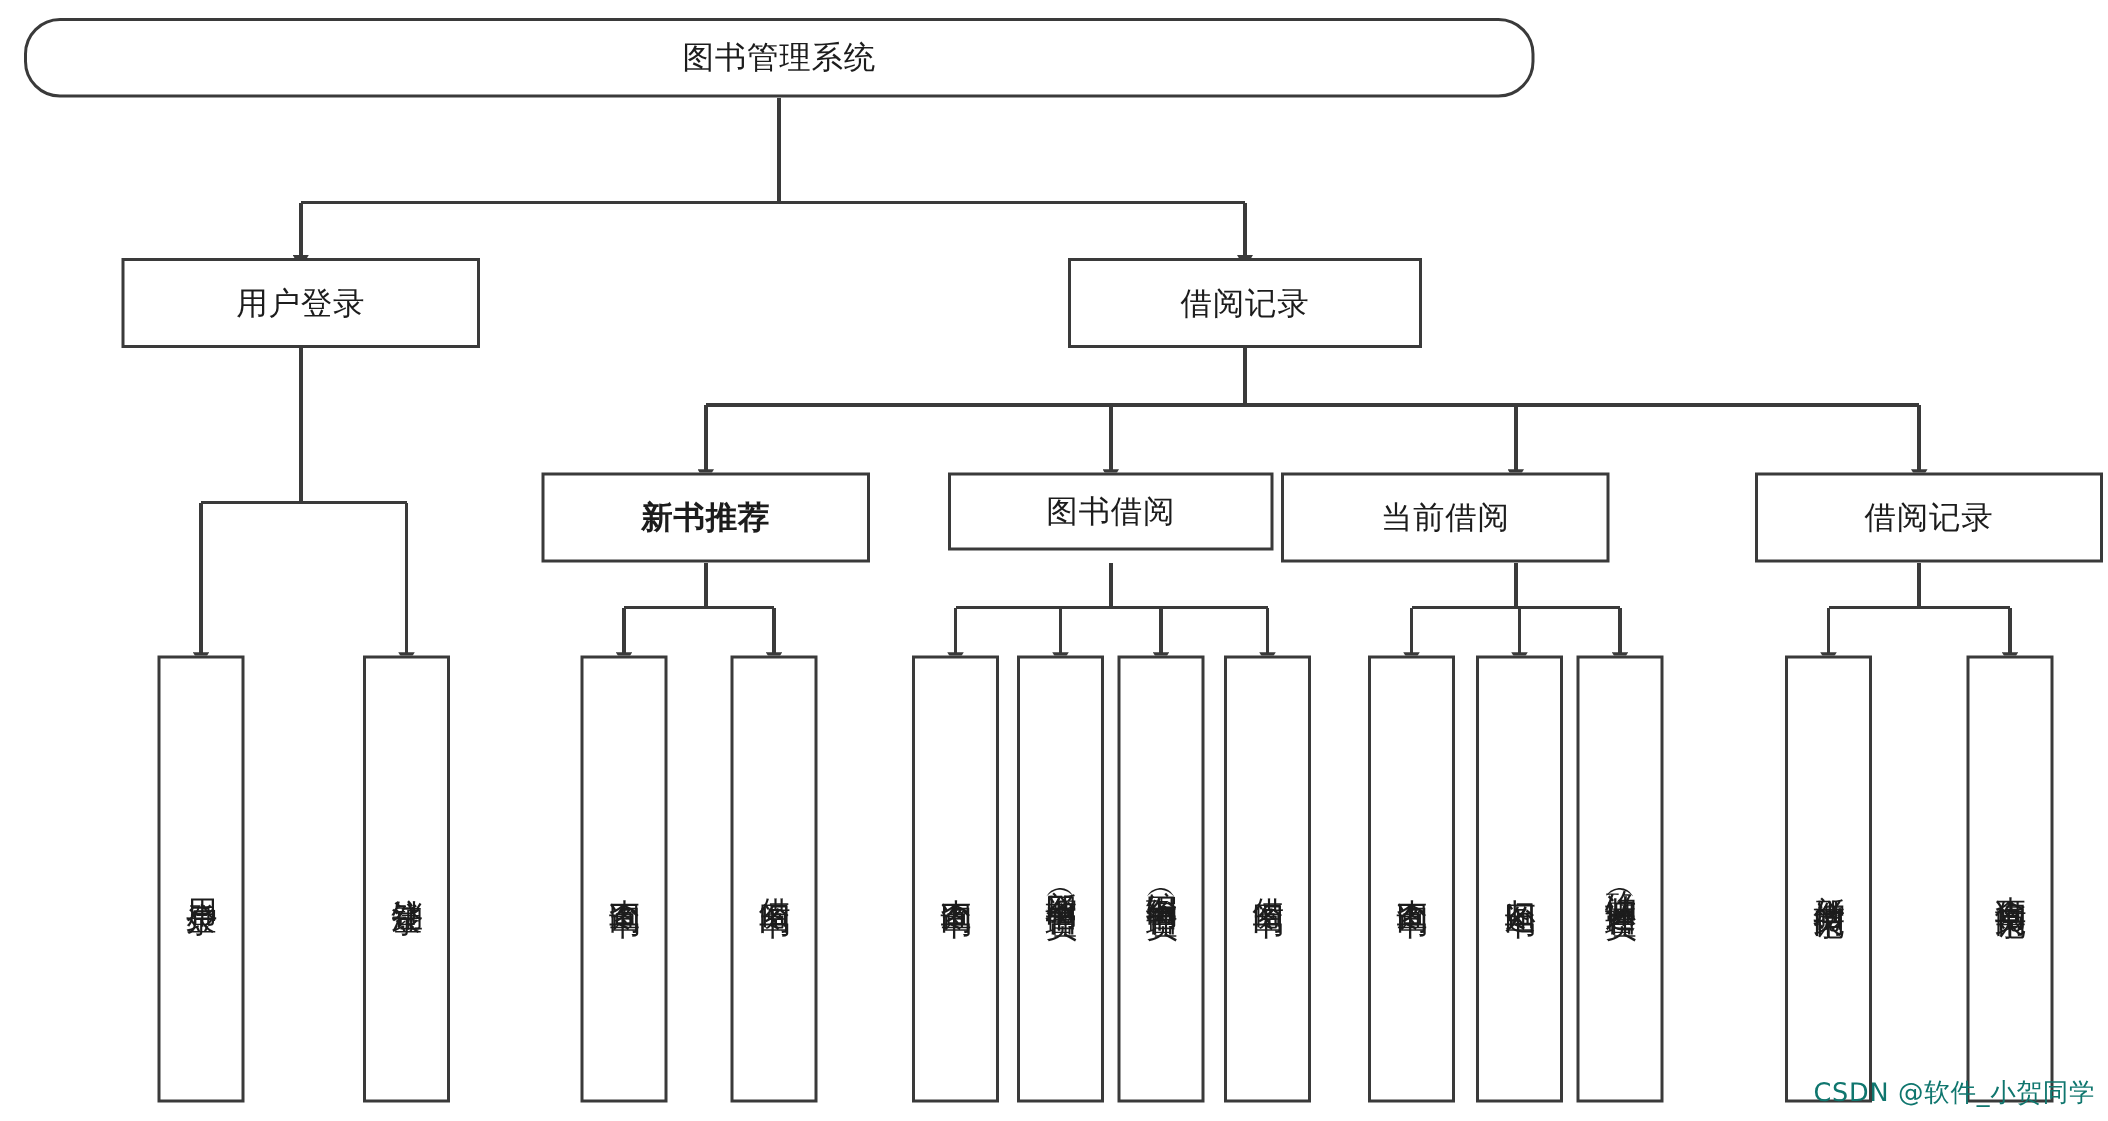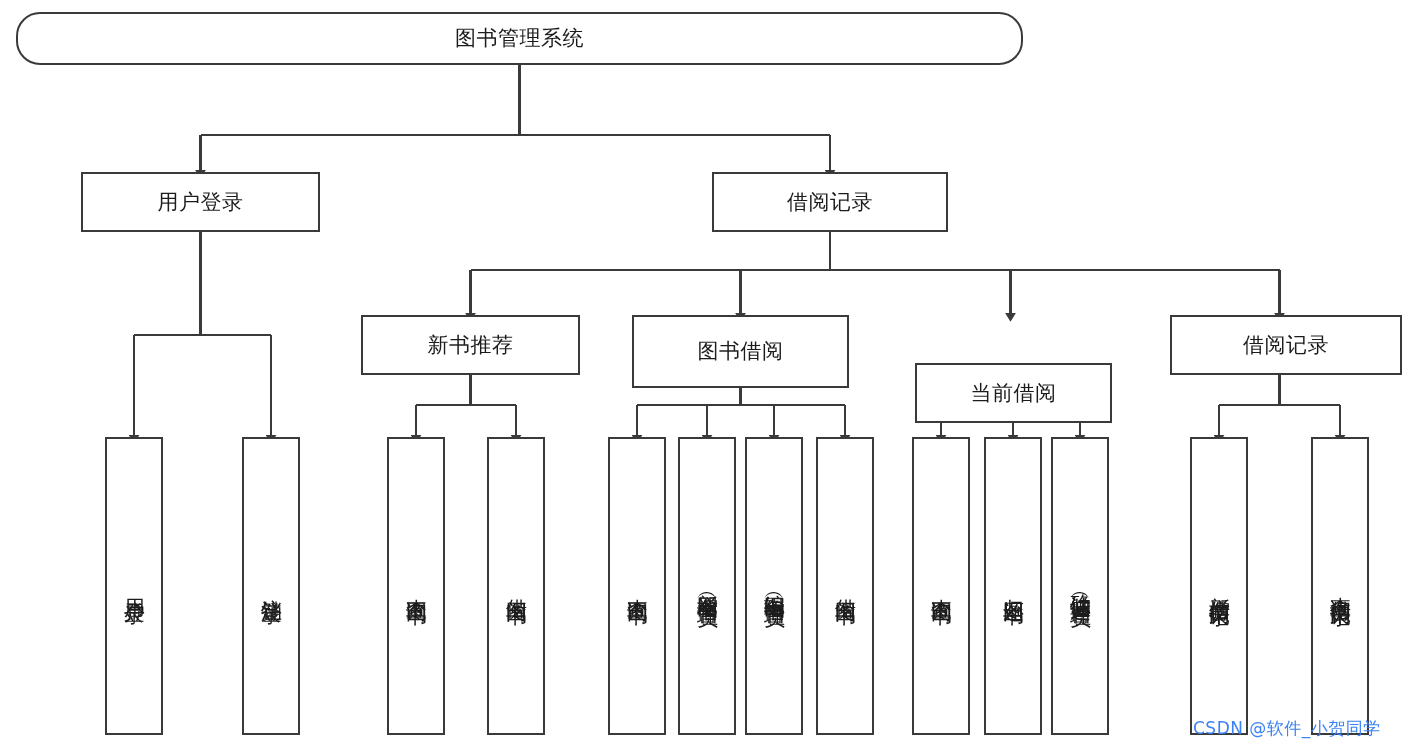--- a/index.html
+++ b/index.html
@@ -119,27 +119,27 @@
   <div id="node-layer">
       <div class="node" style="left: 16px; top: 12px; width: 1007px; height: 53px; border-radius: 24px;">
         <span class="label">图书管理系统</span>
       </div>
       <div class="node" style="left: 81px; top: 172px; width: 239px; height: 60px;">
         <span class="label">用户登录</span>
       </div>
       <div class="node" style="left: 712px; top: 172px; width: 236px; height: 60px;">
         <span class="label">借阅记录</span>
       </div>
-      <div class="node" style="left: 361px; top: 315px; width: 219px; height: 60px;">
+      <div class="node" style="left: 361px; top: 315px; width: 219px; height: 60px; font-weight: bold;">
         <span class="label">新书推荐</span>
       </div>
-      <div class="node" style="left: 632px; top: 315px; width: 217px; height: 73px;">
+      <div class="node" style="left: 632px; top: 315px; width: 217px; height: 52px;">
         <span class="label">图书借阅</span>
       </div>
-      <div class="node" style="left: 915px; top: 315px; width: 197px; height: 60px; margin-top: 48px;">
+      <div class="node" style="left: 854px; top: 315px; width: 219px; height: 60px;">
         <span class="label">当前借阅</span>
       </div>
       <div class="node" style="left: 1170px; top: 315px; width: 232px; height: 60px;">
         <span class="label">借阅记录</span>
       </div>
       <div class="node leaf" style="left: 105px; top: 437px; width: 58px; height: 298px;">
         <span class="label">用户登录</span>
       </div>
       <div class="node leaf" style="left: 242px; top: 437px; width: 58px; height: 298px;">
         <span class="label">注销登录</span>
@@ -172,15 +172,15 @@
         <span class="label">确认归还（管理员）</span>
       </div>
       <div class="node leaf" style="left: 1190px; top: 437px; width: 58px; height: 298px;">
         <span class="label">新增借阅记录</span>
       </div>
       <div class="node leaf" style="left: 1311px; top: 437px; width: 58px; height: 298px;">
         <span class="label">查询借阅记录</span>
       </div>
     </div>
 
-  <div class="watermark" style="left: 1193px; top: 717px; color: #3b82f6;">CSDN @软件_小贺同学</div>
+  <div class="watermark" style="left: 1193px; top: 717px; color: #0f766e; padding-left: 16px;">CSDN @软件_小贺同学</div>
 
 </div>
 
 </body></html>

